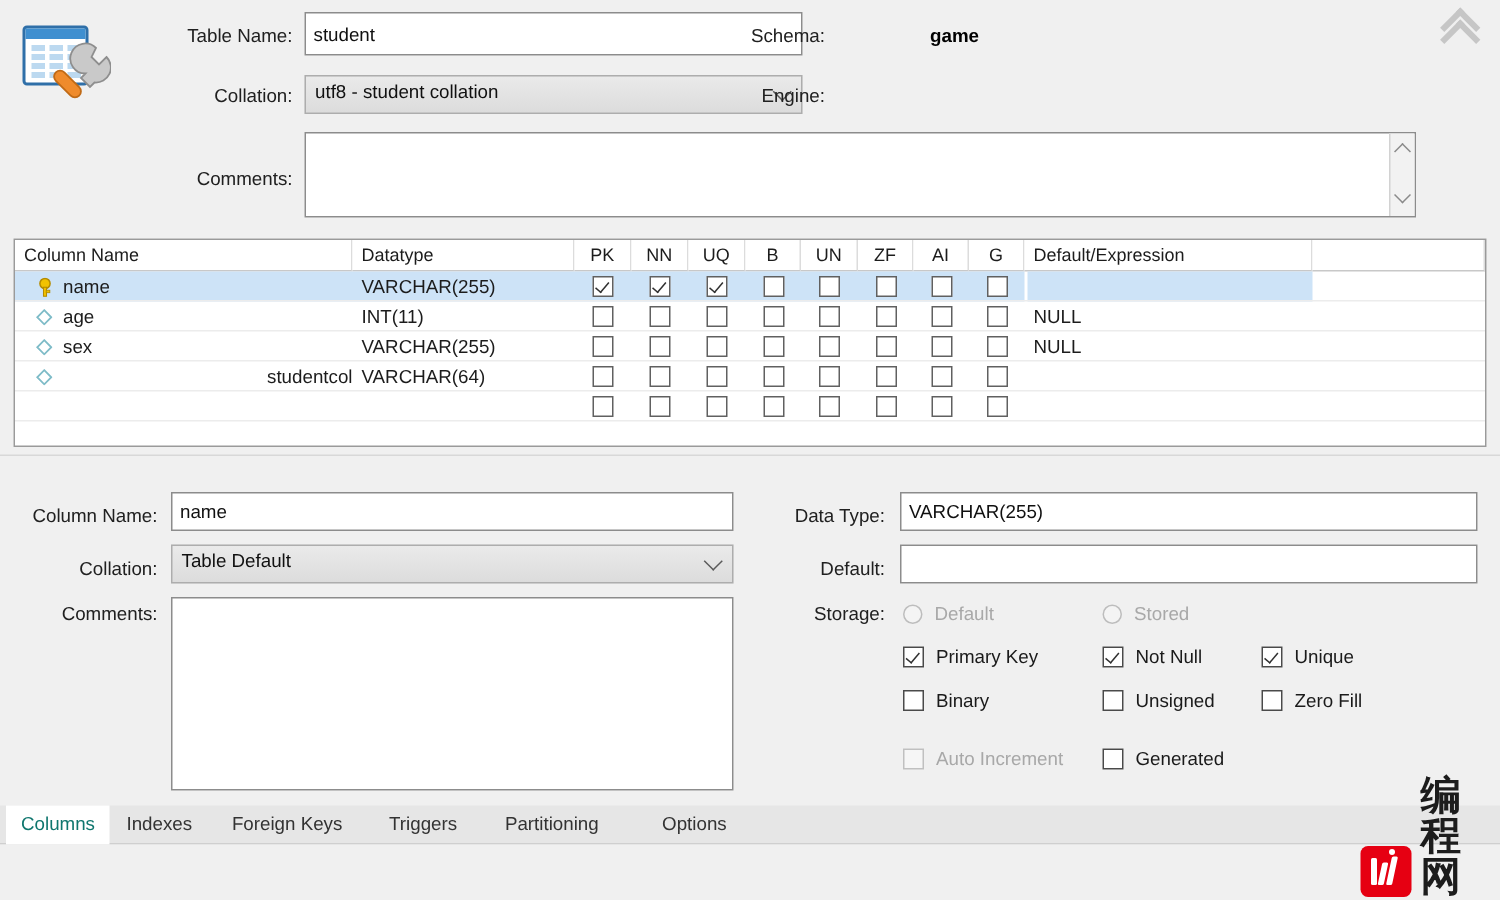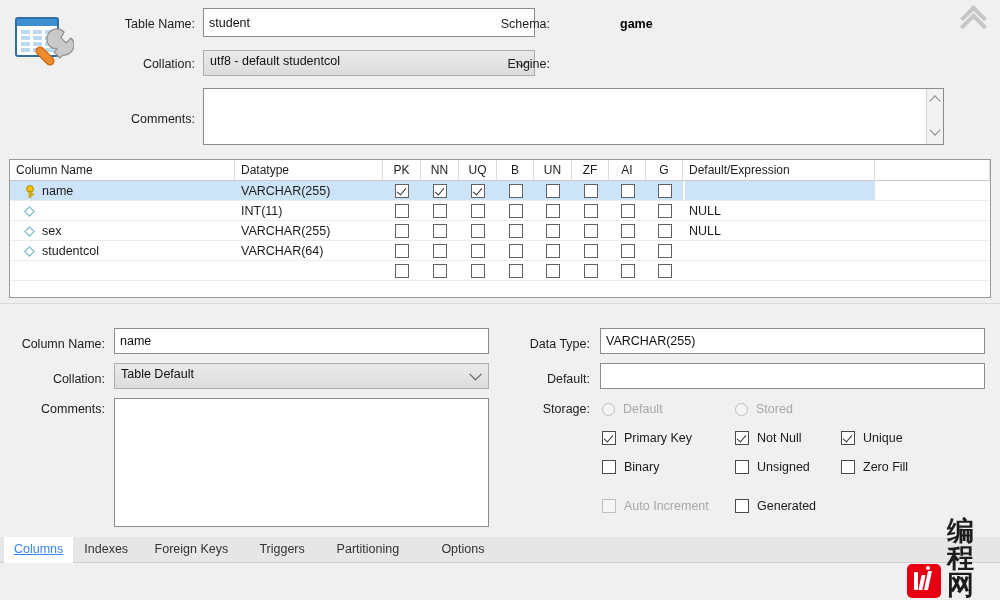--- a/index.html
+++ b/index.html
@@ -121,21 +121,21 @@
   
   .divider { position: absolute; left: 0; top: 303px; width: 1000px; height: 1px; background: #d8d8d8; }
   .tabbar {
     position: absolute; left: 0; top: 537px; width: 1000px; height: 26px;
     background: #e6e6e6; border-bottom: 1px solid #cfcfcf;
   }
   .tab {
     position: absolute; top: 0; height: 26px; line-height: 25px;
     font-size: 12.5px; color: #333; padding: 0 10px; white-space: nowrap;
   }
-  .tab.active { background: #ffffff; color: #3b82f6; text-decoration: underline; }
+  .tab.active { background: #ffffff; color: #0f766e; }
   .footer { position: absolute; left: 0; top: 563px; width: 1000px; height: 37px; background: #f0f0f0; }
 
   
   .wm { position: absolute; left: 907px; top: 562px; height: 36px; display: flex; align-items: flex-end; }
   .wm-badge {
     width: 34px; height: 34px; background: #e60012; border-radius: 5px;
     position: relative; flex: none;
   }
   .wm-badge .g1, .wm-badge .g2, .wm-badge .g3 {
     position: absolute; background: #fff; border-radius: 1px;
@@ -180,21 +180,21 @@
     </div>
 
     <div class="lbl" style="left:60px; top:17px; width:135px;">Table Name:</div>
     <div class="tinput" style="left:203px; top:8px; width:332px; height:29px; line-height:24px;">student</div>
 
     <div class="lbl" style="left:470px; top:17px; width:80px;">Schema:</div>
     <div class="schema-val" style="left:620px; top:17px;">game</div>
 
     <div class="lbl" style="left:60px; top:57px; width:135px;">Collation:</div>
     <div class="tcombo" style="left:203px; top:50px; width:332px; height:26px;">
-      <span class="cv">utf8 - default studentcol</span>
+      <span class="cv">utf8 - student collation</span>
       <span class="chev-dn"></span>
     </div>
 
     <div class="lbl" style="left:470px; top:57px; width:80px;">Engine:</div>
 
     <div class="lbl" style="left:60px; top:112px; width:135px;">Comments:</div>
     <div class="tarea" style="left:203px; top:88px; width:741px; height:57px;">
       <div class="sbar">
         <span class="sb-up"></span>
         <span class="sb-dn"></span>
@@ -242,20 +242,21 @@
           <span class="cbx" style="left: 536px;"></span>
           <span class="cbx" style="left: 573.5px;"></span>
           <span class="cbx" style="left: 610.5px;"></span>
           <span class="cbx" style="left: 647.5px;"></span>
         </div>
         <div class="grow" style="top: 41px;">
           <div class="rowline"></div>
           <div class="diaicon"><svg width="11" height="11" viewBox="0 0 11 11">
               <path d="M5.5 0.8 L10.2 5.5 L5.5 10.2 L0.8 5.5 Z" fill="#ffffff" stroke="#7fbcc8" stroke-width="1.2"></path>
             </svg></div>
+          <div class="gcell" style="left: 0px; width: 225px; padding-left: 32px;">age</div>
           <div class="gcell" style="left: 225px; width: 148px; padding-left: 6px;">INT(11)</div>
           <div class="gcell" style="left: 673px; width: 192px; padding-left: 6px;">NULL</div>
           <span class="cbx" style="left: 385px;"></span>
           <span class="cbx" style="left: 423px;"></span>
           <span class="cbx" style="left: 461px;"></span>
           <span class="cbx" style="left: 498.5px;"></span>
           <span class="cbx" style="left: 536px;"></span>
           <span class="cbx" style="left: 573.5px;"></span>
           <span class="cbx" style="left: 610.5px;"></span>
           <span class="cbx" style="left: 647.5px;"></span>
@@ -275,21 +276,21 @@
           <span class="cbx" style="left: 536px;"></span>
           <span class="cbx" style="left: 573.5px;"></span>
           <span class="cbx" style="left: 610.5px;"></span>
           <span class="cbx" style="left: 647.5px;"></span>
         </div>
         <div class="grow" style="top: 81px;">
           <div class="rowline"></div>
           <div class="diaicon"><svg width="11" height="11" viewBox="0 0 11 11">
               <path d="M5.5 0.8 L10.2 5.5 L5.5 10.2 L0.8 5.5 Z" fill="#ffffff" stroke="#7fbcc8" stroke-width="1.2"></path>
             </svg></div>
-          <div class="gcell" style="left: 0px; width: 225px; padding-left: 32px;">studentcol</div>
+          <div class="gcell" style="left: 0px; width: 225px; padding-left: 32px; text-align: right;">studentcol</div>
           <div class="gcell" style="left: 225px; width: 148px; padding-left: 6px;">VARCHAR(64)</div>
           <div class="gcell" style="left: 673px; width: 192px; padding-left: 6px;"></div>
           <span class="cbx" style="left: 385px;"></span>
           <span class="cbx" style="left: 423px;"></span>
           <span class="cbx" style="left: 461px;"></span>
           <span class="cbx" style="left: 498.5px;"></span>
           <span class="cbx" style="left: 536px;"></span>
           <span class="cbx" style="left: 573.5px;"></span>
           <span class="cbx" style="left: 610.5px;"></span>
           <span class="cbx" style="left: 647.5px;"></span>

